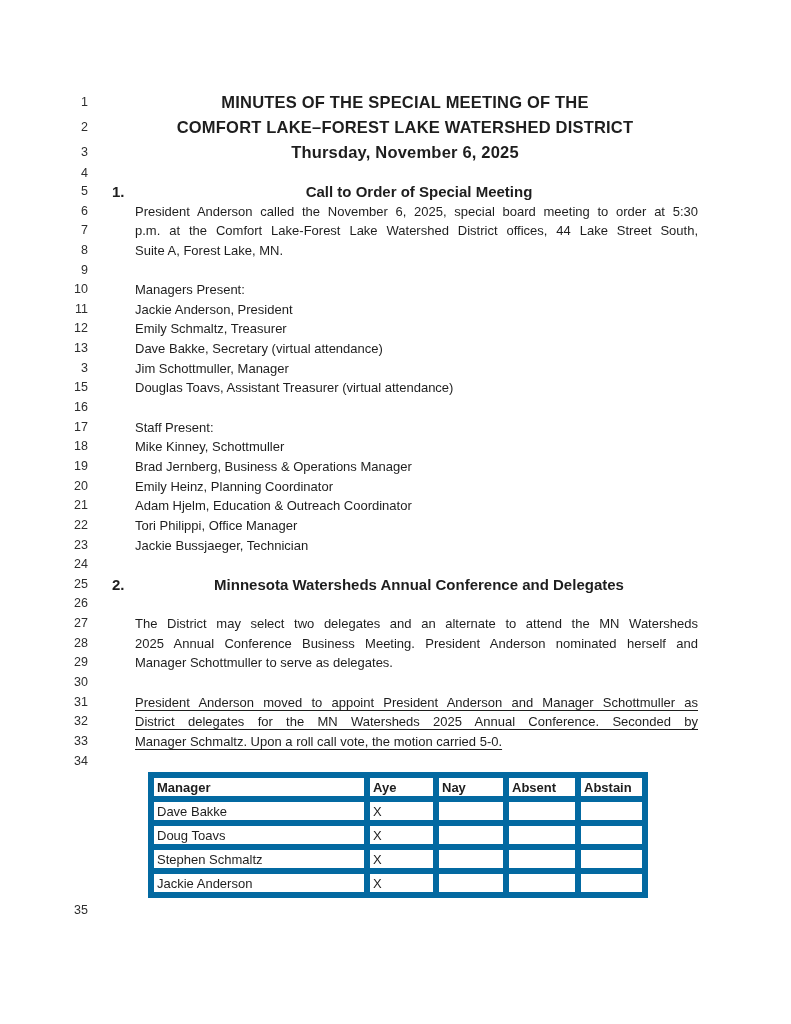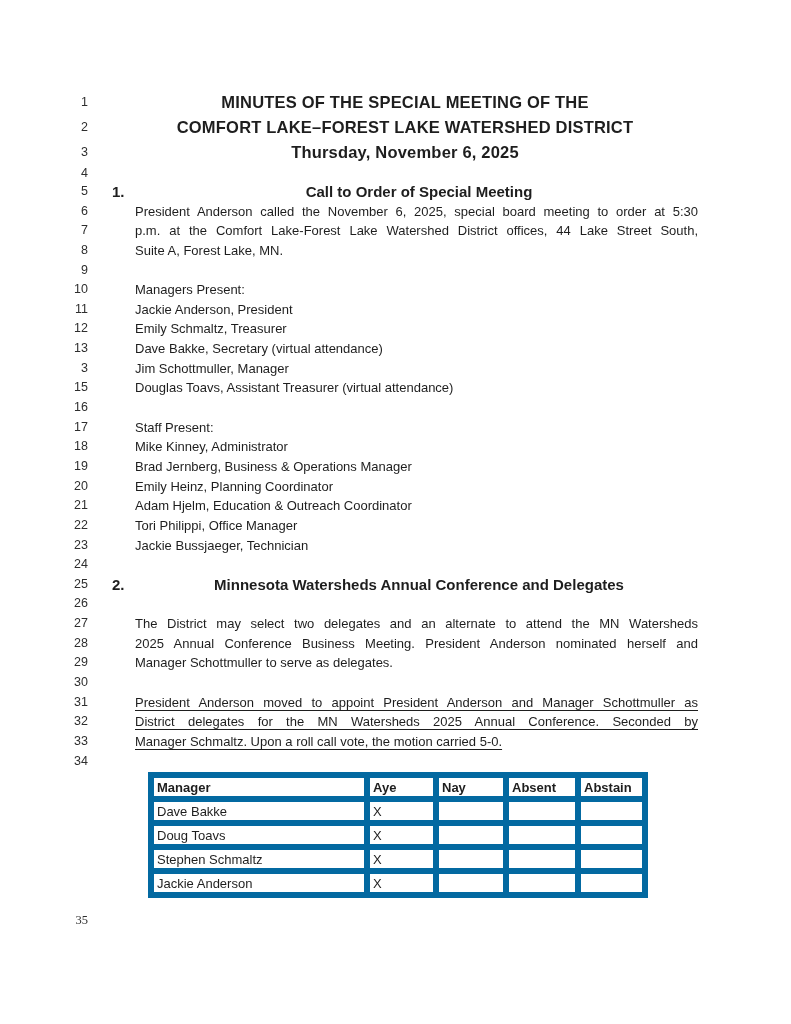--- a/index.html
+++ b/index.html
@@ -38,21 +38,21 @@
     border: 6px solid #0369a1;
     height: 18px;
     padding: 0 2px 0 3px;
     font-size: 13px;
     text-align: left;
     vertical-align: middle;
     overflow: hidden;
     white-space: nowrap;
   }
   table.vote th { font-weight: bold; border-bottom-width: 2px; border-bottom-color: #333333; }
-  .after-table { margin-top: 13px; font-family: Liberation Serif, serif; }
+  .after-table { margin-top: 3px; }
 </style>
 </head>
 <body>
 
 <div class="page">
   <div class="doc">
 
     <div class="ln t">
         <span class="num">1</span>
         <span class="c title">MINUTES OF THE SPECIAL MEETING OF THE</span>
@@ -117,21 +117,21 @@
     <div class="ln">
         <span class="num">16</span>
       </div>
 
     <div class="ln">
         <span class="num">17</span>
         <span class="c bold">Staff Present:</span>
       </div>
     <div class="ln">
         <span class="num">18</span>
-        <span class="c">Mike Kinney, Administrator</span>
+        <span class="c">Mike Kinney, Schottmuller</span>
       </div>
     <div class="ln">
         <span class="num">19</span>
         <span class="c">Brad Jernberg, Business &amp; Operations Manager</span>
       </div>
     <div class="ln">
         <span class="num">20</span>
         <span class="c">Emily Heinz, Planning Coordinator</span>
       </div>
     <div class="ln">

